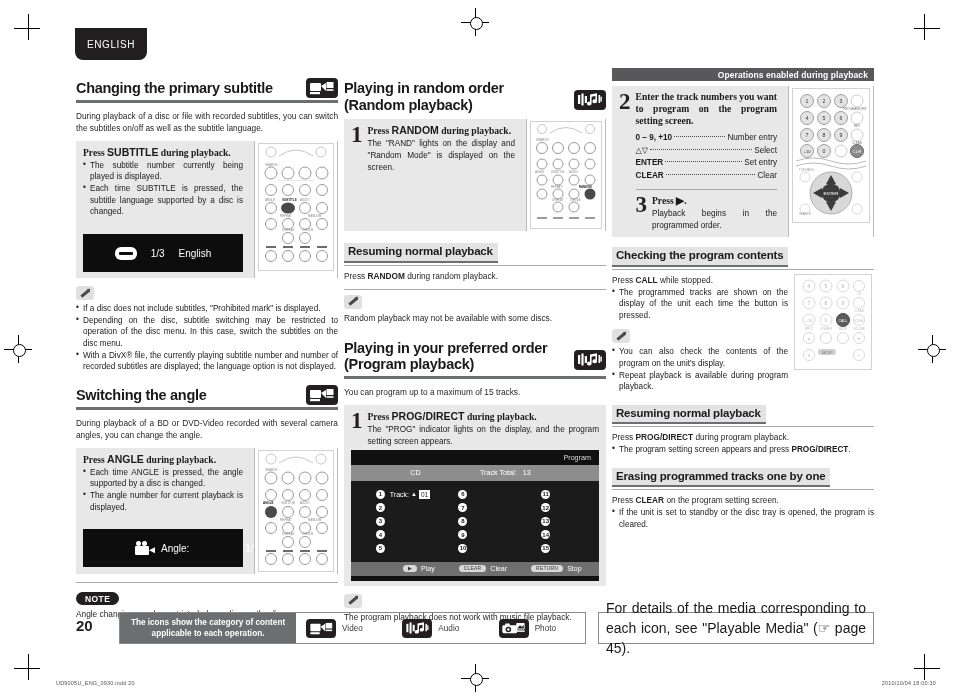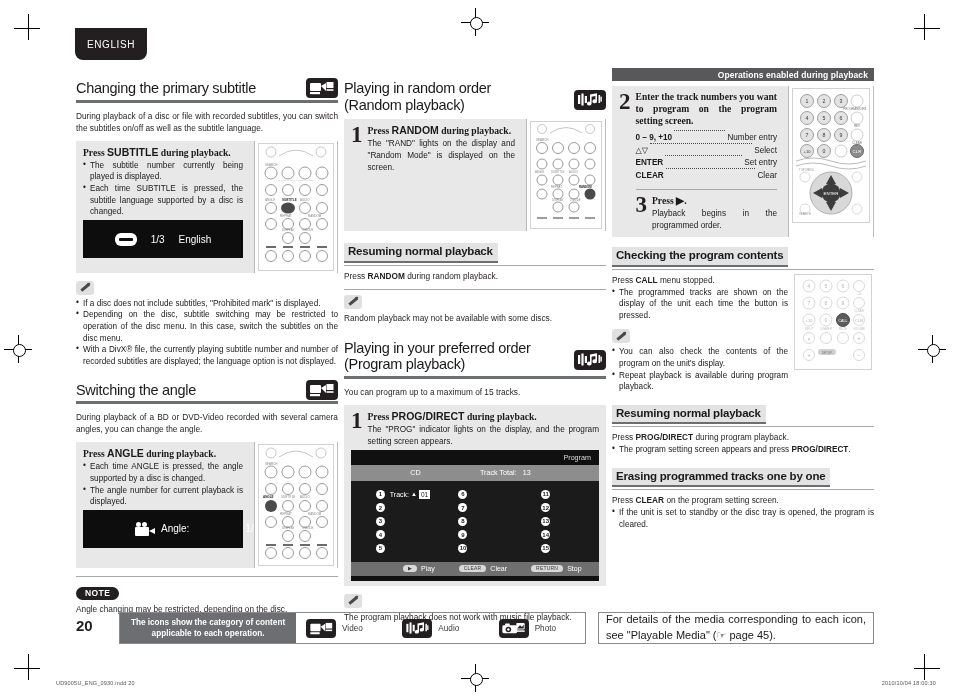--- a/index.html
+++ b/index.html
@@ -34,21 +34,21 @@
   }
 
   
   .col{position:absolute;top:80px;}
   .col-a{left:76px;width:262px;}
   .col-b{left:344px;width:262px;}
   .col-c{left:612px;width:262px;}
 
   
   .h1{
-    font-size:14.5px;font-weight:normal;letter-spacing:-.3px;
+    font-size:14.5px;font-weight:bold;letter-spacing:-.3px;
     margin:0 0 3px 0;line-height:1.15;position:relative;
     padding-right:40px;
   }
   .h1-rule{height:3px;background:#6d6e71;margin-bottom:6px;}
   .h1-wrap{position:relative;margin-bottom:7px;}
 
   .media-ico{
     position:absolute;right:0;top:0;width:32px;height:20px;
     background:#231f20;border-radius:4px;
     display:flex;align-items:center;justify-content:center;
@@ -91,21 +91,21 @@
   .bullets li b{font-weight:bold;}
 
   
   .remote-pane{
     flex:0 0 78px;background:#fff;border-left:1px solid #bbb;border-right:1px solid #bbb;
     margin:-5px -7px -6px 6px;padding:2px;display:flex;align-items:flex-start;justify-content:center;
   }
   .remote-card{background:#fff;border:1px solid #d2d2d2;padding:2px 3px;}
 
   
-  .osd{background:#0d0d0d;color:#fff;margin-top:2px;}
+  .osd{background:#0d0d0d;color:#fff;margin-top:16px;}
   .osd-sub{
     height:38px;display:flex;align-items:center;justify-content:center;gap:14px;
     font-size:10px;
   }
   .osd-sub .lbl{color:#fff;}
   .osd-ico{width:22px;height:13px;background:#fff;border-radius:6px;position:relative;}
   .osd-ico:after{
     content:"";position:absolute;left:4px;right:4px;top:5px;height:3px;
     background:#0d0d0d;border-radius:1px;
     box-shadow:none;
@@ -131,21 +131,21 @@
   .memo-ico i:after{content:"";position:absolute;right:-2px;top:-1px;width:3px;height:4.5px;background:#4a4a4a;
     clip-path:polygon(0 0,100% 50%,0 100%);}
   .note-badge{
     display:inline-block;background:#231f20;color:#fff;font-size:8.5px;font-weight:bold;
     padding:1.5px 9px;border-radius:8px;letter-spacing:.4px;margin:2px 0 3px 0;
   }
 
   
   .keylist{margin:5px 0 0 0;padding:0;list-style:none;}
   .keylist li{
-    display:flex;align-items:flex-start;font-size:8.2px;line-height:1.55;white-space:nowrap;
+    display:flex;align-items:center;font-size:8.2px;line-height:1.55;white-space:nowrap;
   }
   .keylist .k{font-weight:bold;flex:0 0 auto;}
   .keylist .dots{
     flex:1 1 auto;overflow:hidden;margin:0 2px;
     border-bottom:1.5px dotted #4a4a4a;transform:translateY(-2px);
   }
   .keylist .v{flex:0 0 auto;}
 
   
   .prog{width:100%;background:#1b1b1b;color:#fff;font-size:7px;}
@@ -187,21 +187,21 @@
     background:#6d6e71;color:#fff;font-size:8.2px;font-weight:bold;line-height:1.35;
     display:flex;align-items:center;justify-content:center;text-align:center;
     padding:0 8px;box-sizing:border-box;width:176px;
   }
   .legend-item{display:flex;align-items:center;gap:6px;padding:0 10px;flex:1;}
   .legend-item .lab{font-size:8.2px;color:#3a3a3a;}
   .legend-box{
     position:absolute;left:522px;top:0;width:276px;height:32px;border:1px solid #8a8a8a;
     box-sizing:border-box;display:flex;align-items:center;padding:0 7px;
   }
-  .legend-box p{margin:0;font-size:11px;line-height:1.45;text-align:justify;}
+  .legend-box p{margin:0;font-size:14px;line-height:1.45;text-align:justify;}
 
   .mini-ico{width:30px;height:19px;background:#231f20;border-radius:4px;display:flex;align-items:center;justify-content:center;flex:0 0 auto;}
 
   
   .pfoot{position:absolute;top:680px;font-size:5.5px;color:#555;font-family:"Liberation Sans",sans-serif;letter-spacing:.2px;}
   .pfoot-l{left:56px;}
   .pfoot-r{right:18px;}
 
   .hr-thin{height:1px;background:#a7a9ac;margin:6px 0 5px 0;}
 </style>
@@ -763,21 +763,21 @@
         </div>
       </div>
     </div>
 
     <div class="h2-wrap" style="margin-top:8px;">
       <div class="h2">Checking the program contents</div>
     </div>
     <div style="display:flex;gap:6px;">
       <div style="flex:1;min-width:0;">
         <p class="body-t" style="margin-bottom:1px;">
-          <span>Press </span><b>CALL</b><span> menu stopped.</span>
+          <span>Press </span><b>CALL</b><span> while stopped.</span>
         </p>
         <ul class="bullets">
           <li>The programmed tracks are shown on the display of the unit each time the button is pressed.</li>
         </ul>
         <div class="memo-ico" style="margin-top:8px;">
             <i></i>
           </div>
         <ul class="bullets">
           <li>You can also check the contents of the program on the unit's display.</li>
           <li>Repeat playback is available during program playback.</li>

